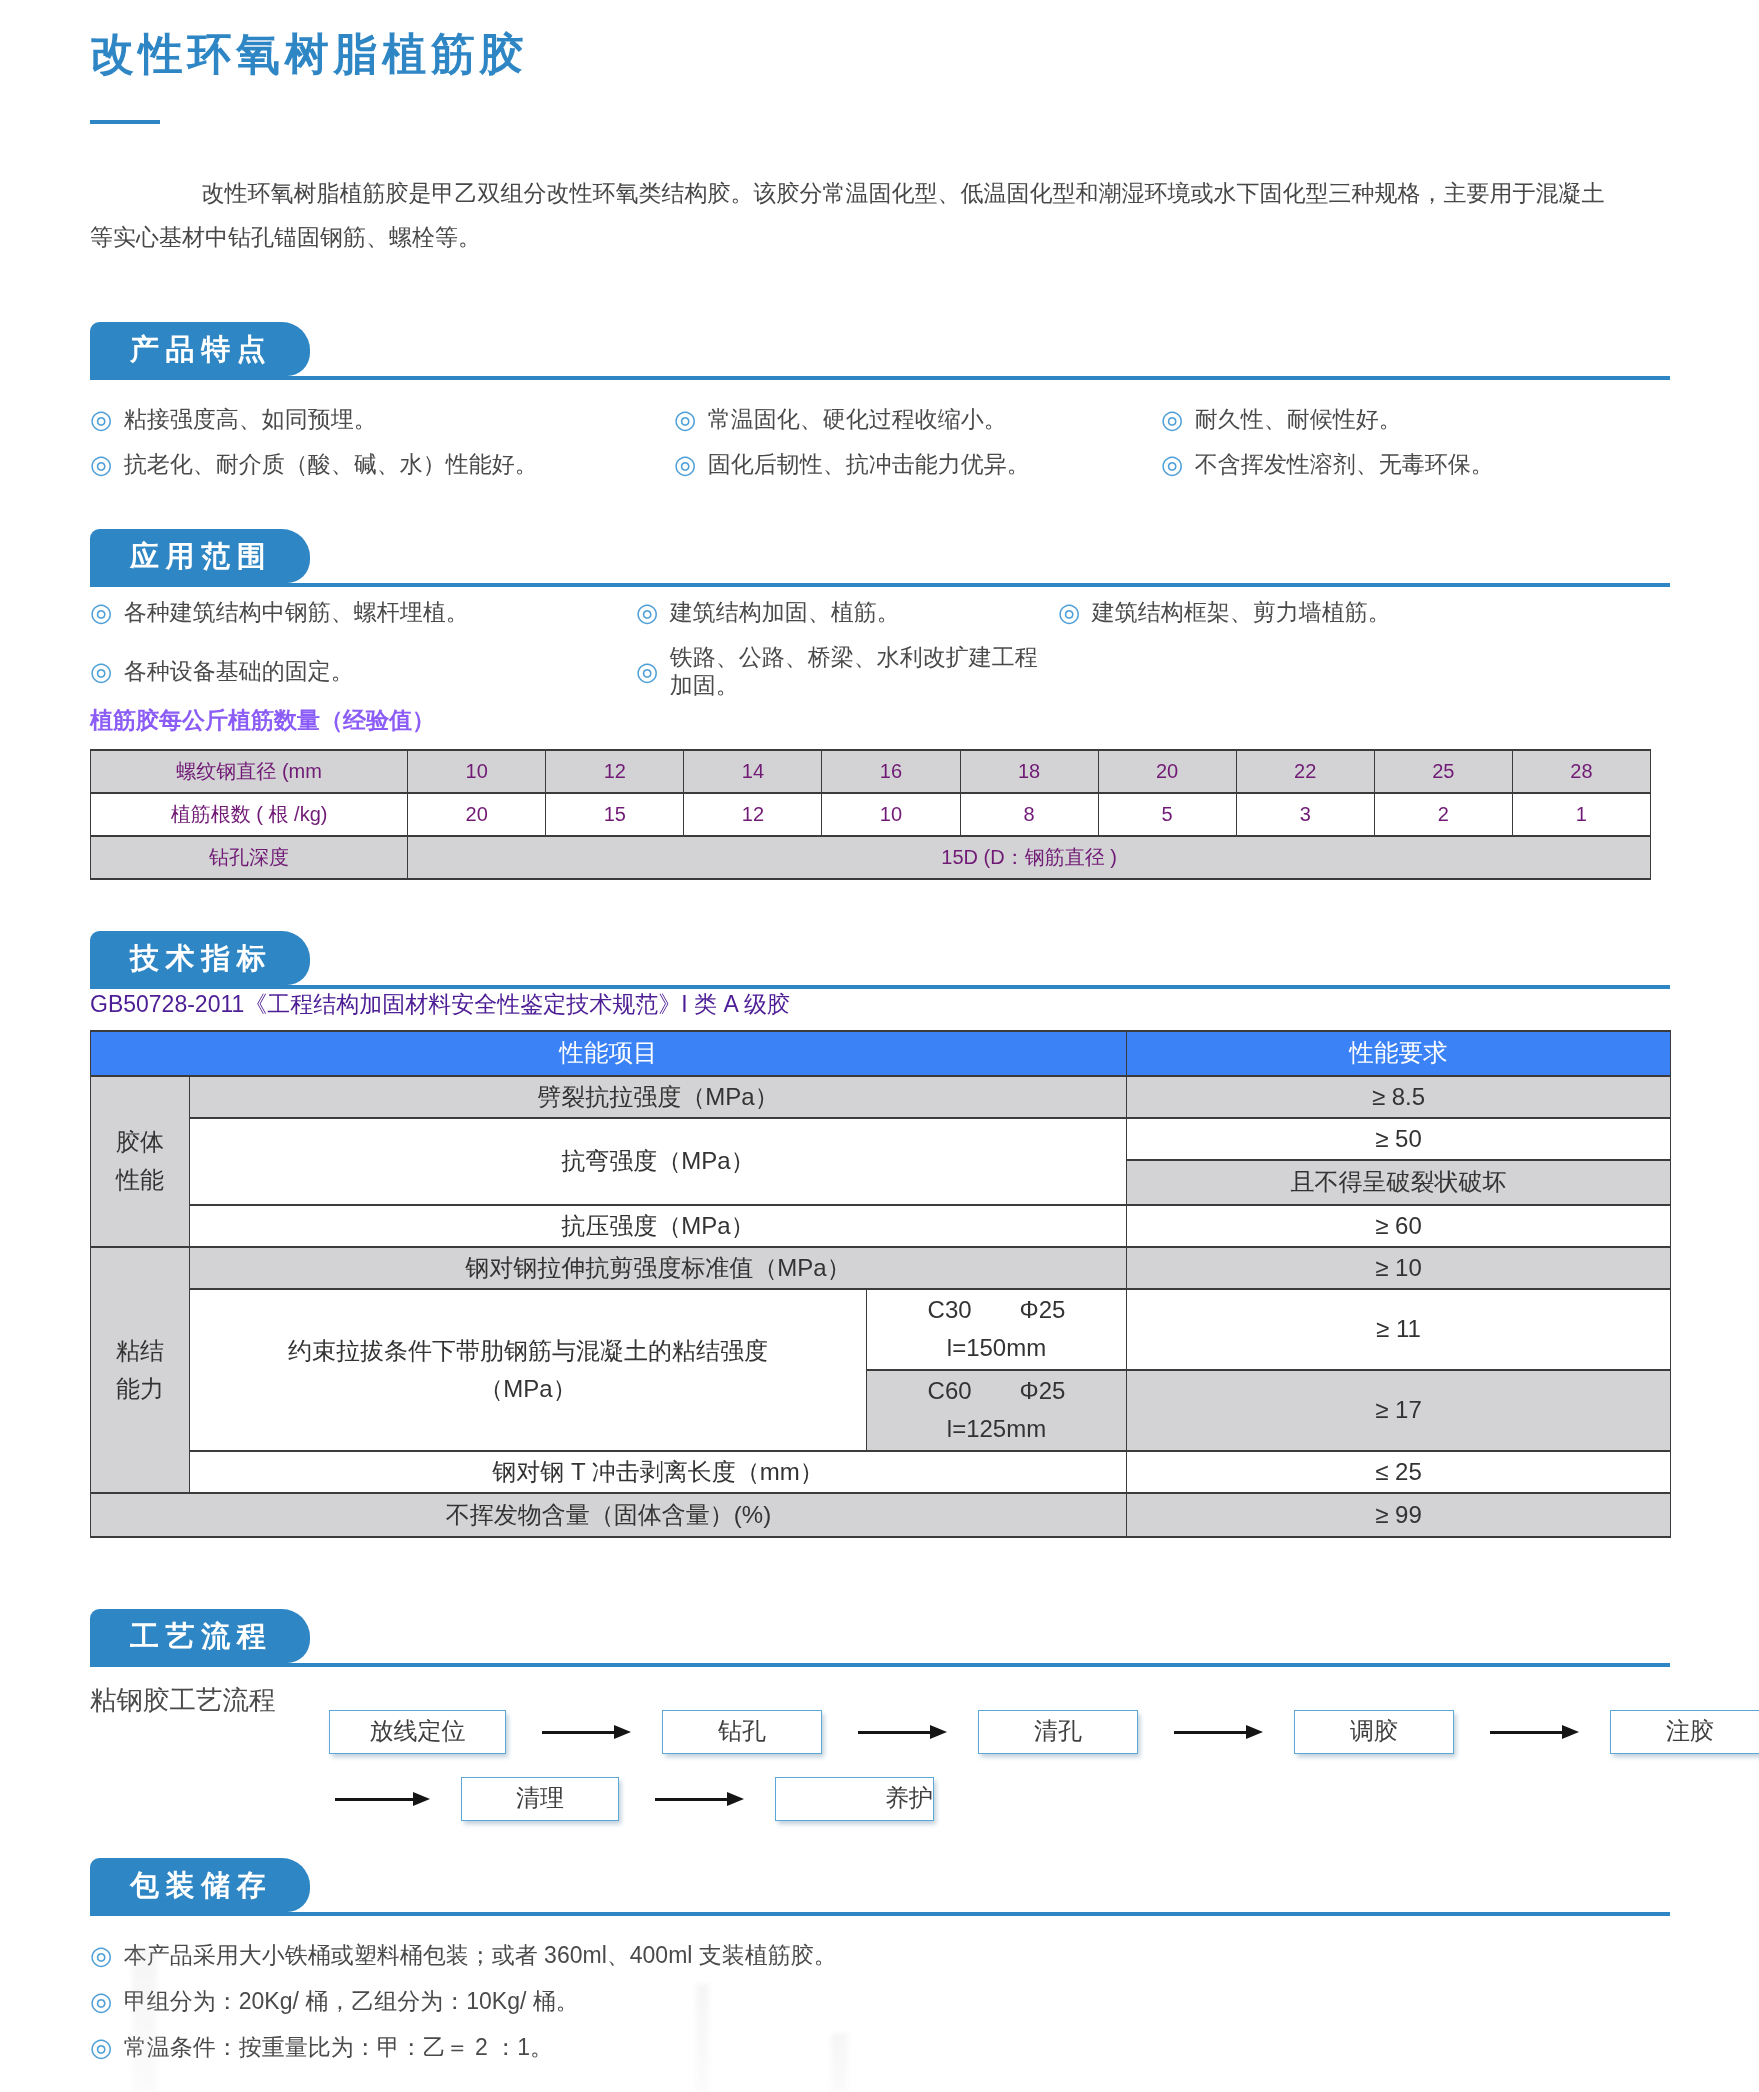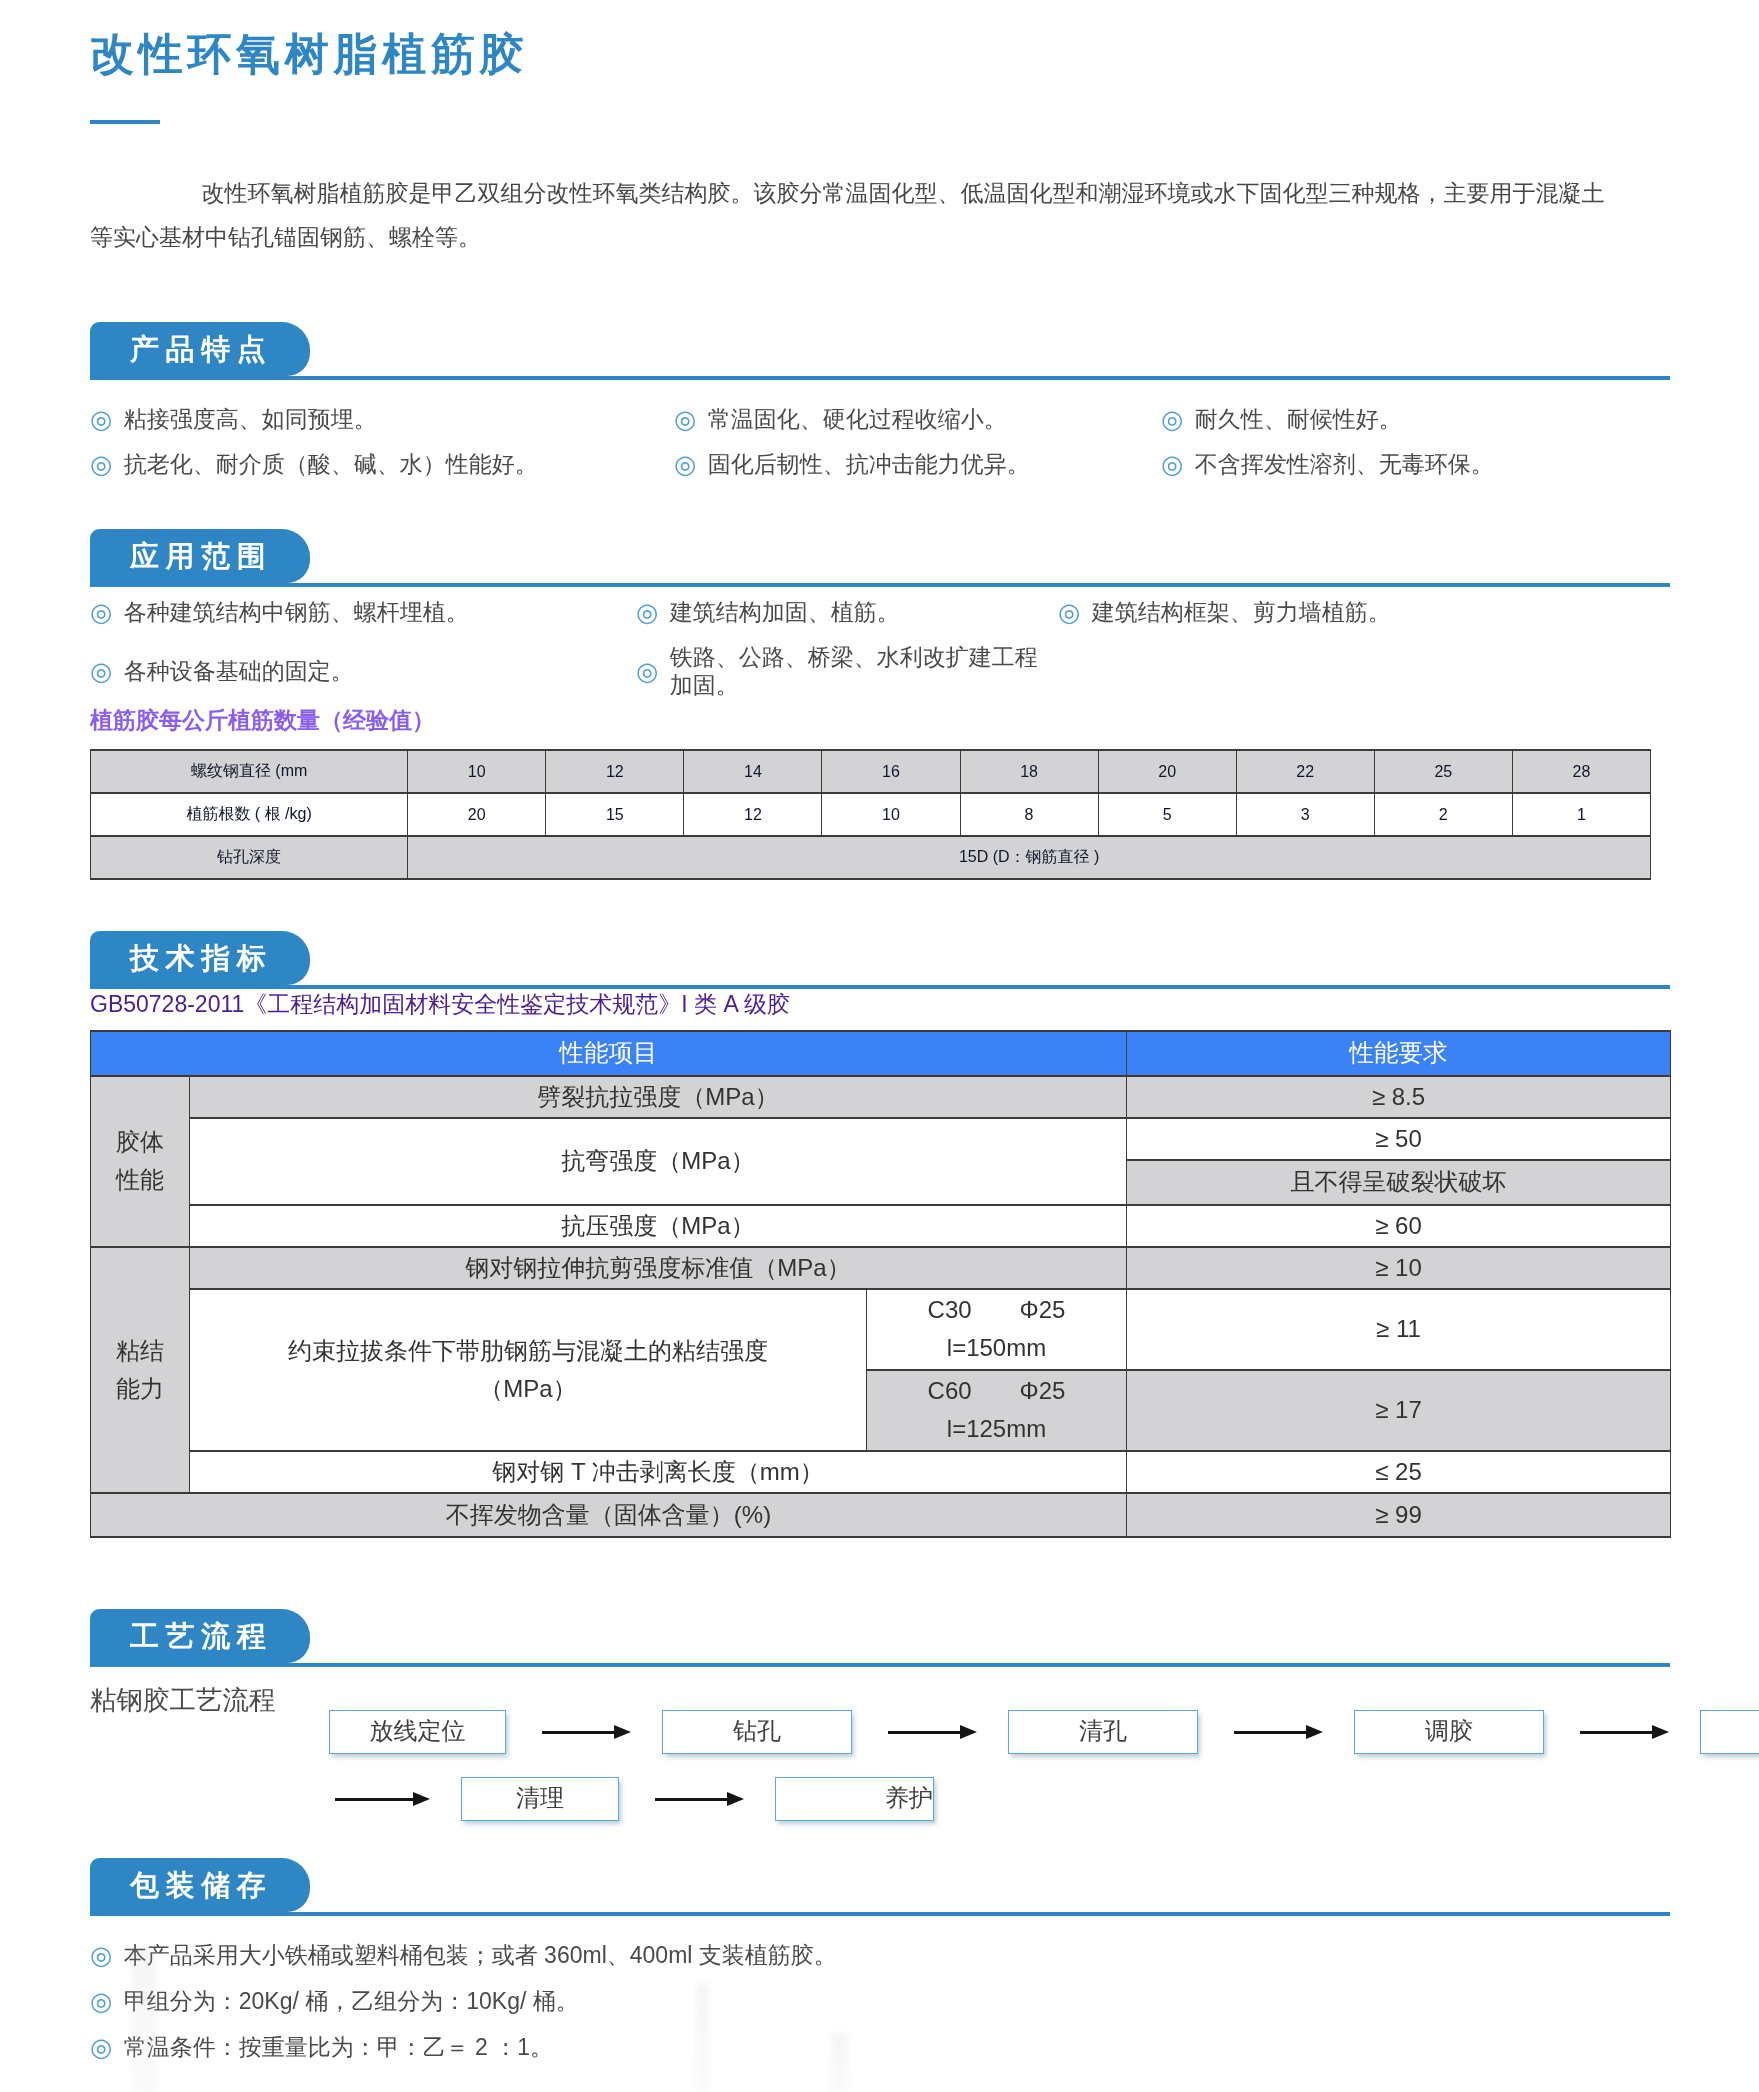--- a/index.html
+++ b/index.html
@@ -36,21 +36,21 @@
   .bullets.features { margin-top:24.6px; grid-template-columns:584px 487px 1fr; }
   .bullets.apps { margin-top:11.4px; grid-template-columns:546px 422px 1fr; }
   .bullets.packaging { margin-top:24.6px; grid-template-columns:1fr; row-gap:18px; }
   .bullet-item { display:flex; align-items:center; }
   .bullet { font-size:25.6px; line-height:28px; color:#4FA0D8; margin-right:11.4px; flex:0 0 auto; }
 
   
   .rebar-title { margin-top:6px; font-size:23px; font-weight:bold; color:#8b5cf6; }
   table.rebar {
     margin-top:13.2px; width:1561px; border-collapse:collapse;
-    font-size:16px; color:#0f172a; table-layout:fixed;
+    font-size:20px; color:#701a75; table-layout:fixed;
   }
   table.rebar td {
     border:1.9px solid #3b3b3b; border-top-width:2.8px; border-bottom-width:2.8px;
     height:43px; text-align:center; vertical-align:middle;
   }
   .gray { background:#D3D3D5; }
   .white { background:#ffffff; }
 
   
   .tech-note { text-align:left; font-size:23px; color:#4c1d95; }
@@ -69,21 +69,21 @@
   
   .process-subtitle { margin-top:15px; font-size:26.5px; color:#4a4a4a; }
   .flow-row { display:flex; align-items:center;gap:28px; }
   .flow-row1 { margin-top:-7.6px; margin-left:239px; }
   .flow-row2 { margin-top:23px; margin-left:237px; }
   .flow-box {
     height:44px; line-height:40px; background:#fff;
     border:1.9px solid #5BA7D8; box-shadow:2.8px 3.8px 4.7px rgba(110,145,170,.45);
     text-align:center; font-size:24px; color:#3f3f3f; flex:0 0 auto;
   }
-  .flow-row1 .flow-box { width:190px; }
+  .flow-row1 .flow-box { width:160px; }
   .flow-row1 .flow-box:first-child { width:177px; }
   .flow-row2 .flow-box { width:158px; }
   .flow-row2 .flow-box:last-child { width:159px;text-align:right; }
   .flow-arrow { flex:0 0 100px; height:15px; position:relative; }
   .flow-arrow.lead { flex-basis:106px; }
   .flow-arrow::before {
     content:""; position:absolute; left:7.6px; right:19px; top:6.2px; height:2.8px; background:#151515;
   }
   .flow-arrow::after {
     content:""; position:absolute; right:2.8px; top:0;

